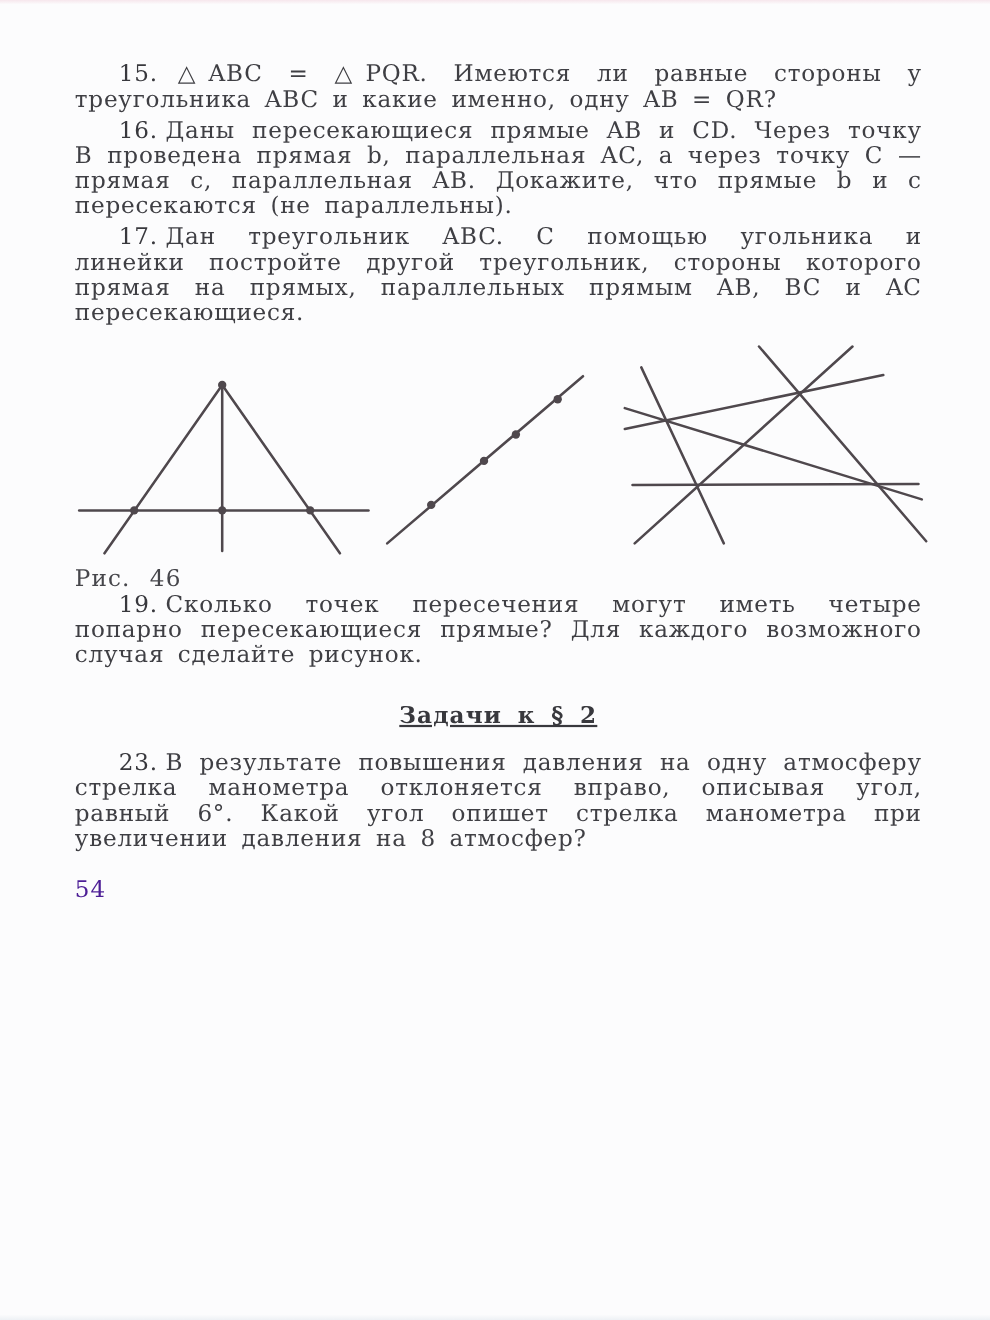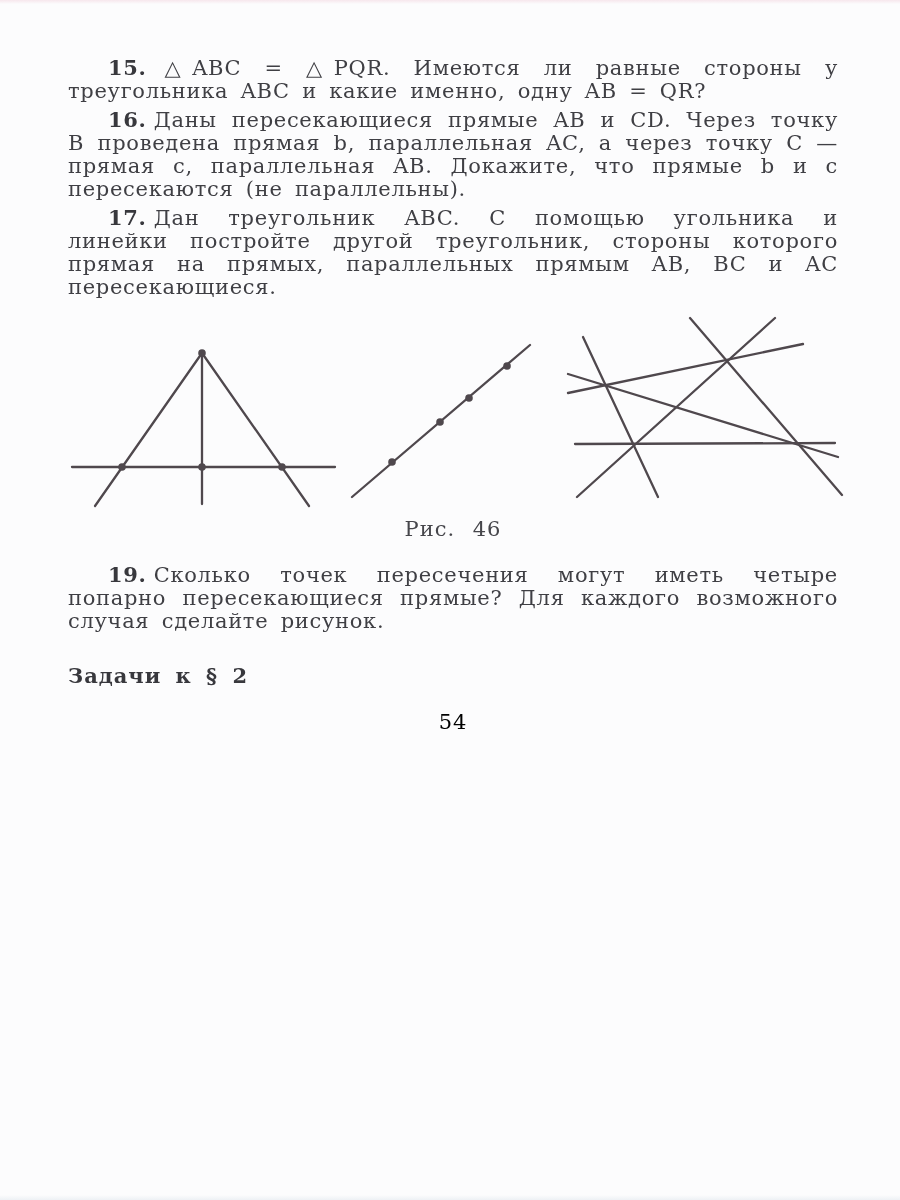--- a/index.html
+++ b/index.html
@@ -29,59 +29,59 @@
   p.problem {
     margin: 0 0 5px 0;
     font-size: 21px;
     line-height: 23px;
     text-align: justify;
     text-indent: 40px;
     letter-spacing: 0.7px;
     word-spacing: 5px;
   }
   p.problem .pnum {
-    font-weight: bold;
+    font-weight: normal;
     color: #38383d;
     margin-right: 7px;
   }
   p.problem .mi {
   }
   .figure-wrap {
     margin: 16px 0 0 -8px;
     width: 800px;
     height: 200px;
   }
   .figure-wrap svg {
     display: block;
     width: 800px;
     height: 200px;
   }
   .figure-caption {
     margin-top: 2px;
-    text-align: center;
+    text-align: left;
     font-size: 21px;
     letter-spacing: 1px;
     word-spacing: 10px;
     color: #46464b;
   }
   h2.section-heading {
     margin: 30px 0 20px 0;
-    text-align: left;
+    text-align: center;
     font-size: 21px;
     font-weight: bold;
     letter-spacing: 1px;
     word-spacing: 6px;
     color: #38383d;
+    text-decoration: underline;
   }
   .page-number {
     margin-top: 22px;
     font-size: 21px;
     letter-spacing: 1px;
-    color: #000000;
-    text-align: center;
+    color: #4c1d95;
   }
 </style>
 </head>
 <body>
 
 <div class="scan-edge-top"></div>
 
 <div class="content">
 
   <div>
@@ -108,26 +108,27 @@
         <circle cx="202" cy="537" r="3.8" fill="#4f484d"></circle>
         <circle cx="282" cy="537" r="3.8" fill="#4f484d"></circle>
         <circle cx="392" cy="532" r="3.8" fill="#4f484d"></circle>
         <circle cx="440" cy="492" r="3.8" fill="#4f484d"></circle>
         <circle cx="469" cy="468" r="3.8" fill="#4f484d"></circle>
         <circle cx="507" cy="436" r="3.8" fill="#4f484d"></circle>
       </svg>
   </figure>
   <div class="figure-caption">Рис. 46</div>
 
-  <div style="margin-top:22px;">
+  <div style="">
       <p class="problem"><span class="pnum">19.</span><span>Сколько точек пересечения могут иметь четыре попарно пересекающиеся прямые? Для каждого возможного случая сделайте рисунок.</span></p>
     </div>
 
   <h2 class="section-heading">Задачи к § 2</h2>
 
   <div>
+      <p class="problem"><span class="pnum">23.</span><span>В результате повышения давления на одну атмосферу стрелка манометра отклоняется вправо, описывая угол, равный 6°. Какой угол опишет стрелка манометра при увеличении давления на 8 атмосфер?</span></p>
     </div>
 
   <div class="page-number">54</div>
 
 </div>
 
 <div class="scan-edge-bottom"></div>
 
 </body></html>

